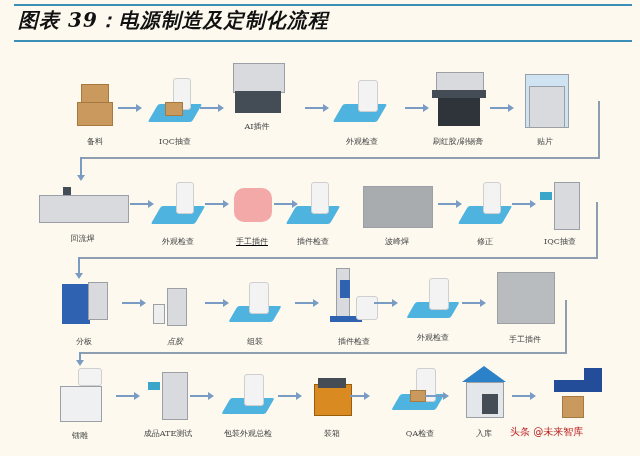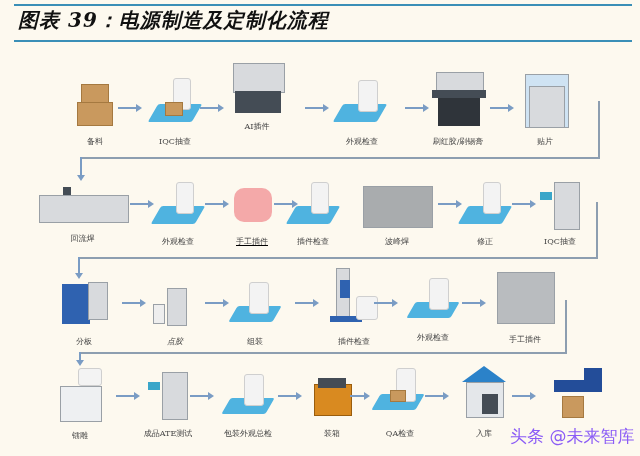--- a/index.html
+++ b/index.html
@@ -7,21 +7,21 @@
   .rule { position:absolute; left:14px; right:8px; height:2px; background:#3a8fb7; }
   .title { position:absolute; left:18px; top:7px; font-size:20px; font-weight:bold; font-style:italic; color:#111; letter-spacing:1px; font-family:"DejaVu Serif", serif; }
   .node { position:absolute; width:80px; text-align:center; }
   .node .pic { position:relative; width:64px; height:52px; margin:0 auto; }
   .node .label { font-size:8px; color:#444; margin-top:6px; font-family:"DejaVu Serif", serif; white-space:nowrap; }
   .arrow { position:absolute; height:2px; background:#7a9cc4; }
   .arrow::after { content:""; position:absolute; right:-2px; top:-3px; border-left:6px solid #7a9cc4; border-top:4px solid transparent; border-bottom:4px solid transparent; }
   .conn { position:absolute; border-color:#8d9eb0; border-style:solid; border-width:0; }
   .down { position:absolute; width:2px; background:#7a9cc4; }
   .down::after { content:""; position:absolute; left:-3px; bottom:-4px; border-top:6px solid #7a9cc4; border-left:4px solid transparent; border-right:4px solid transparent; }
-  .watermark { position:absolute; left:510px; top:425px; font-size:17px; color:#8b5cf6; font-family:"DejaVu Sans", sans-serif; }
+  .watermark { position:absolute; left:510px; top:425px; font-size:10px; color:#b91c1c; font-family:"DejaVu Sans", sans-serif; }
   
   .box { position:absolute; background:#c9995e; border:1px solid #a57940; }
   .mat { position:absolute; background:#4fb3e0; transform:skewX(-30deg); border-radius:2px; }
   .screen { position:absolute; background:#f3f3f3; border:1px solid #cfcfcf; border-radius:3px; }
   .machine { position:absolute; background:#d8dadd; border:1px solid #9aa0a6; }
   .dark { position:absolute; background:#444c55; }
   .blue { position:absolute; background:#2f62b0; }
   .puzzle { position:absolute; background:#f4a9a9; border-radius:10px; }
   .orange { position:absolute; background:#d98a20; border:1px solid #9a5d0c; }
   .roof { position:absolute; width:0; height:0; border-left:22px solid transparent; border-right:22px solid transparent; border-bottom:16px solid #2b82c9; }
@@ -240,21 +240,21 @@
 
 <div class="node" style="left:292px;top:370px;">
   <div class="pic" style="height:52px;">
     <div class="orange" style="left:14px;top:14px;width:36px;height:30px;"></div>
     <div class="dark" style="left:18px;top:8px;width:28px;height:10px;"></div>
   </div>
   <div class="label">装箱</div>
 </div>
 <div class="arrow" style="left:350px;top:395px;width:18px;"></div>
 
-<div class="node" style="left:360px;top:366px;">
+<div class="node" style="left:380px;top:366px;">
   <div class="pic" style="height:56px;">
     <div class="mat" style="left:8px;top:28px;width:44px;height:16px;"></div>
     <div class="screen" style="left:28px;top:2px;width:18px;height:32px;"></div>
     <div class="box" style="left:22px;top:24px;width:14px;height:10px;"></div>
   </div>
   <div class="label">QA检查</div>
 </div>
 <div class="arrow" style="left:425px;top:395px;width:22px;"></div>
 
 <div class="node" style="left:444px;top:364px;">

